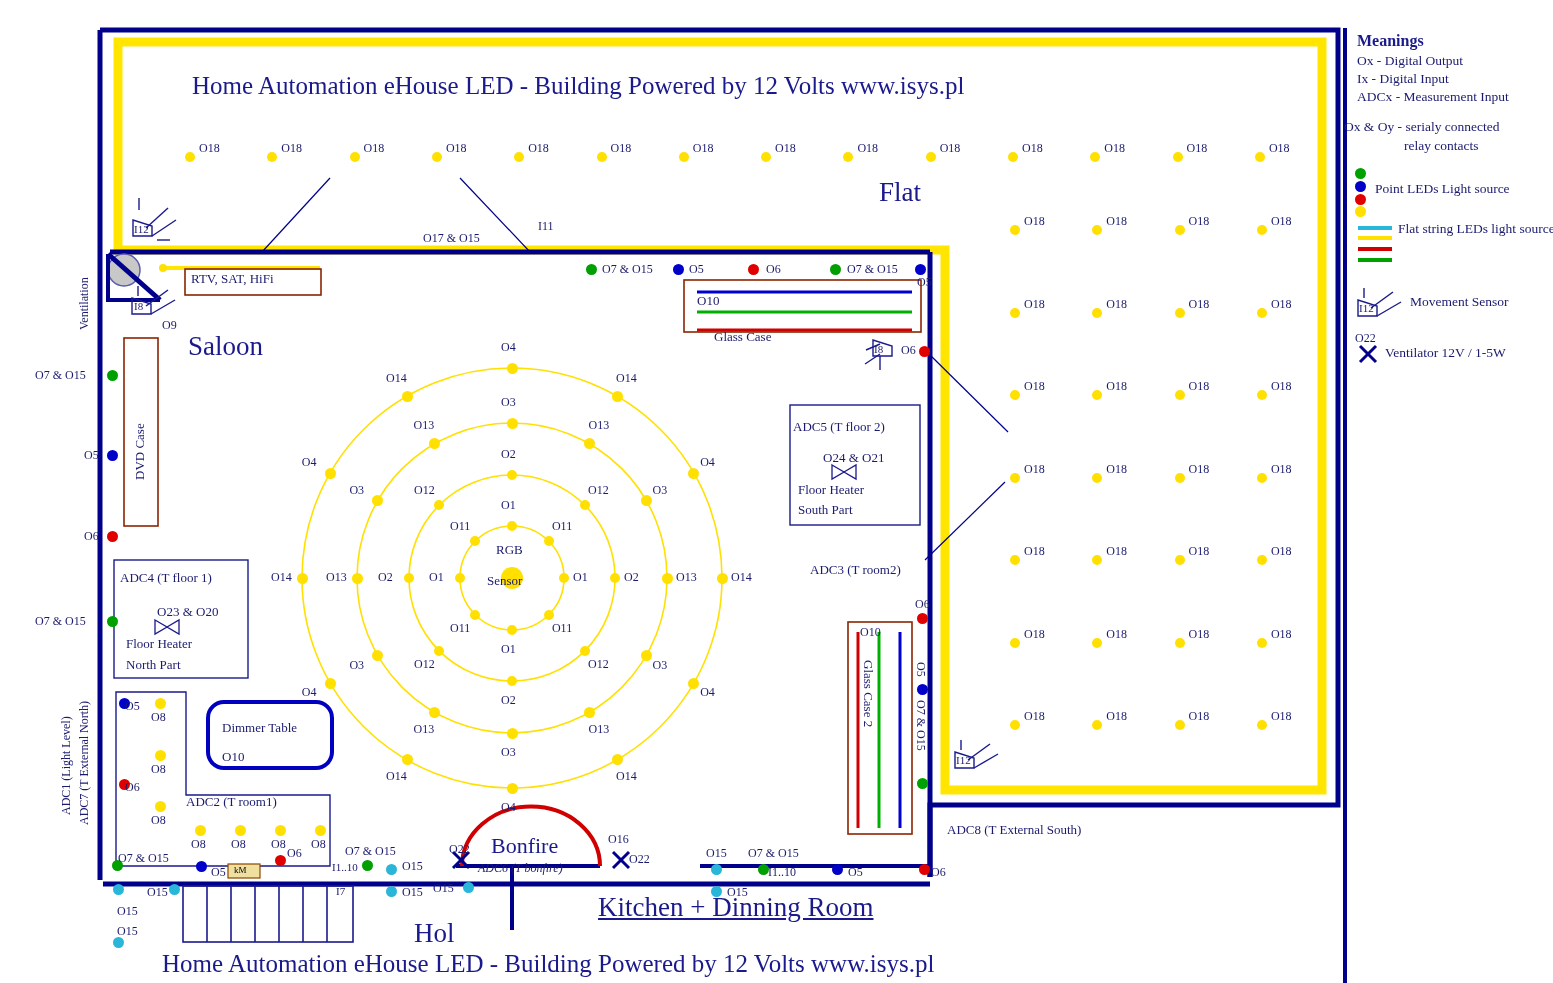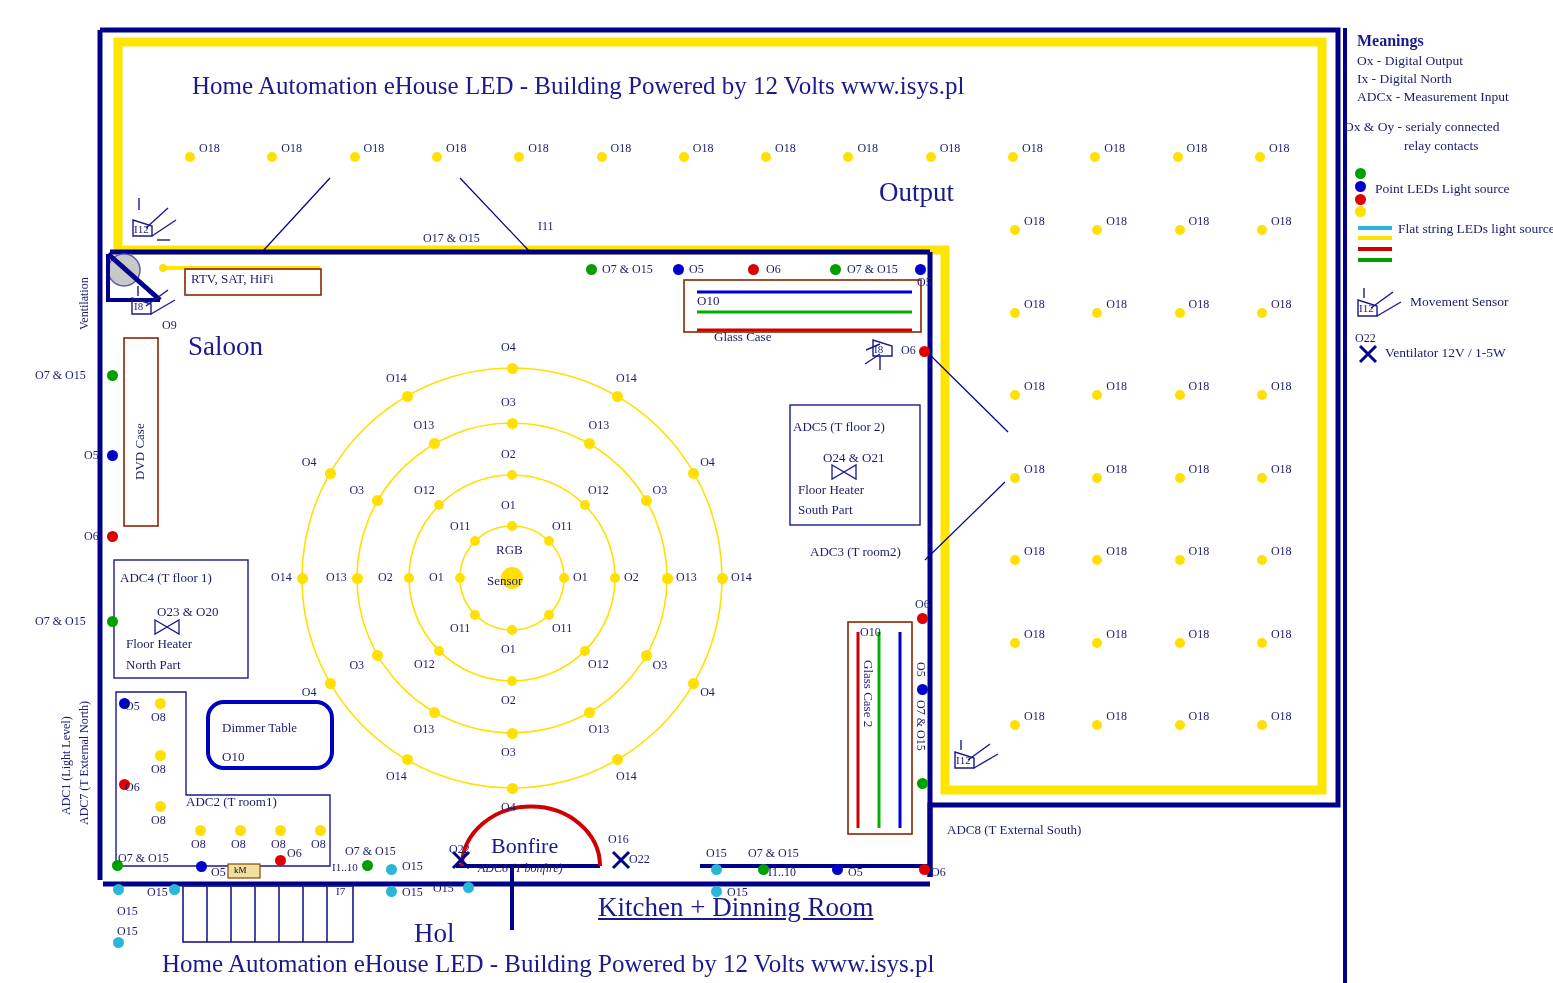--- a/index.html
+++ b/index.html
@@ -158,29 +158,29 @@
   </g>
   <g stroke="#1a1a8c" stroke-width="1.3" fill="none">
     <path d="M832 465 L844 472 L832 479 Z"></path>
       <path d="M844 472 L856 465 L856 479 Z"></path>
   </g>
 </svg>
 
 <div class="abs title" style="left:192px;top:72px;">Home Automation eHouse LED - Building Powered by 12 Volts  www.isys.pl</div>
 <div class="abs title" style="left:162px;top:950px;">Home Automation eHouse LED - Building Powered by 12 Volts  www.isys.pl</div>
 
-<div class="abs roomname" style="left:879px;top:177px;">Output</div>
+<div class="abs roomname" style="left:879px;top:177px;">Flat</div>
 <div class="abs roomname" style="left:188px;top:331px;">Saloon</div>
 <div class="abs roomname" style="left:414px;top:918px;">Hol</div>
 <div class="abs roomname" style="left:598px;top:892px;text-decoration:underline;">Kitchen + Dinning Room</div>
 
 <div class="abs" style="left:1357px;top:32px;">
   <div class="meanhdr">Meanings</div>
   <div class="meanln" style="margin-top:3px;">Ox - Digital Output</div>
-  <div class="meanln" style="margin-top:2px;">Ix - Digital North</div>
+  <div class="meanln" style="margin-top:2px;">Ix - Digital Input</div>
   <div class="meanln" style="margin-top:2px;">ADCx - Measurement Input</div>
 </div>
 <div class="abs meanln" style="left:1344px;top:119px;">Ox &amp; Oy - serialy connected</div>
 <div class="abs meanln" style="left:1404px;top:138px;">relay contacts</div>
 
 <div class="abs dot d-grn" style="left:1355px;width:11px;height:11px;top:168px;"></div>
 <div class="abs dot d-blu" style="left:1355px;width:11px;height:11px;top:181px;"></div>
 <div class="abs dot d-red" style="left:1355px;width:11px;height:11px;top:194px;"></div>
 <div class="abs dot d-yel" style="left:1355px;width:11px;height:11px;top:206px;"></div>
 <div class="abs meanln" style="left:1375px;top:181px;">Point  LEDs Light source</div>
@@ -477,21 +477,21 @@
 
 <div class="abs lbl" style="left:697px;top:294px;">O10</div>
 <div class="abs lbl" style="left:714px;top:330px;">Glass Case</div>
 <div class="abs lbl-sm" style="left:901px;top:344px;">O6</div>
 <div class="abs dot d-red" style="left:919px;top:346px;width:11px;height:11px;"></div>
 
 <div class="abs boxlbl" style="left:793px;top:419px;">ADC5 (T floor 2)</div>
 <div class="abs boxlbl" style="left:823px;top:450px;">O24 &amp; O21</div>
 <div class="abs boxlbl" style="left:798px;top:482px;">Floor Heater</div>
 <div class="abs boxlbl" style="left:798px;top:502px;">South Part</div>
-<div class="abs boxlbl" style="left:810px;top:544px;text-align:center;">ADC3 (T room2)</div>
+<div class="abs boxlbl" style="left:810px;top:562px;text-align:center;">ADC3 (T room2)</div>
 <div class="abs boxlbl" style="left:947px;top:822px;">ADC8 (T External South)</div>
 
 <div class="abs lbl vert2" style="left:862px;top:660px;height:120px;">Glass Case 2</div>
 <div class="abs lbl-sm" style="left:860px;top:626px;">O10</div>
 <div class="abs dot d-red" style="left:917px;top:613px;width:11px;height:11px;"></div>
 <div class="abs lbl-sm" style="left:915px;top:598px;">O6</div>
 <div class="abs dot d-blu" style="left:917px;top:684px;width:11px;height:11px;"></div>
 <div class="abs lbl-sm vert2" style="left:915px;top:662px;height:20px;">O5</div>
 <div class="abs dot d-grn" style="left:917px;top:778px;width:11px;height:11px;"></div>
 <div class="abs lbl-sm vert2" style="left:915px;top:700px;height:70px;">O7 &amp; O15</div>

